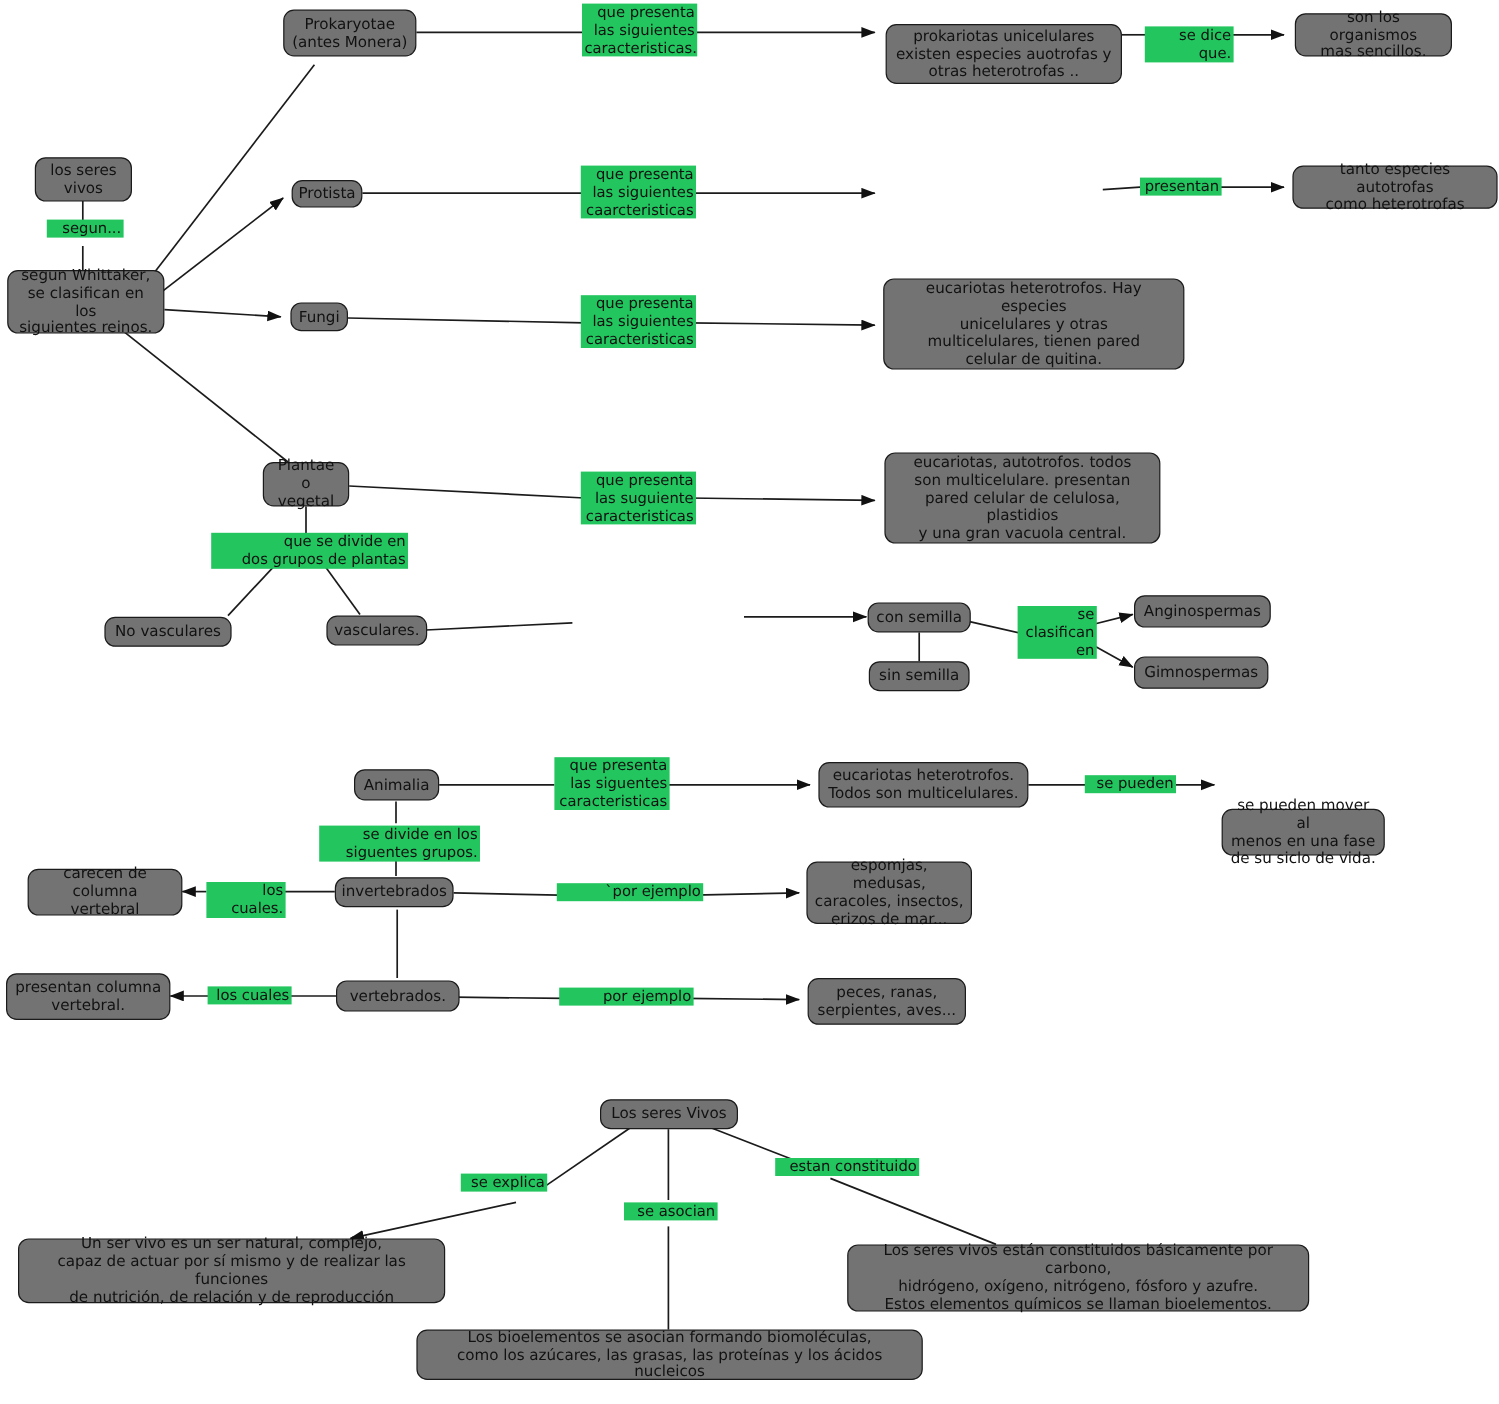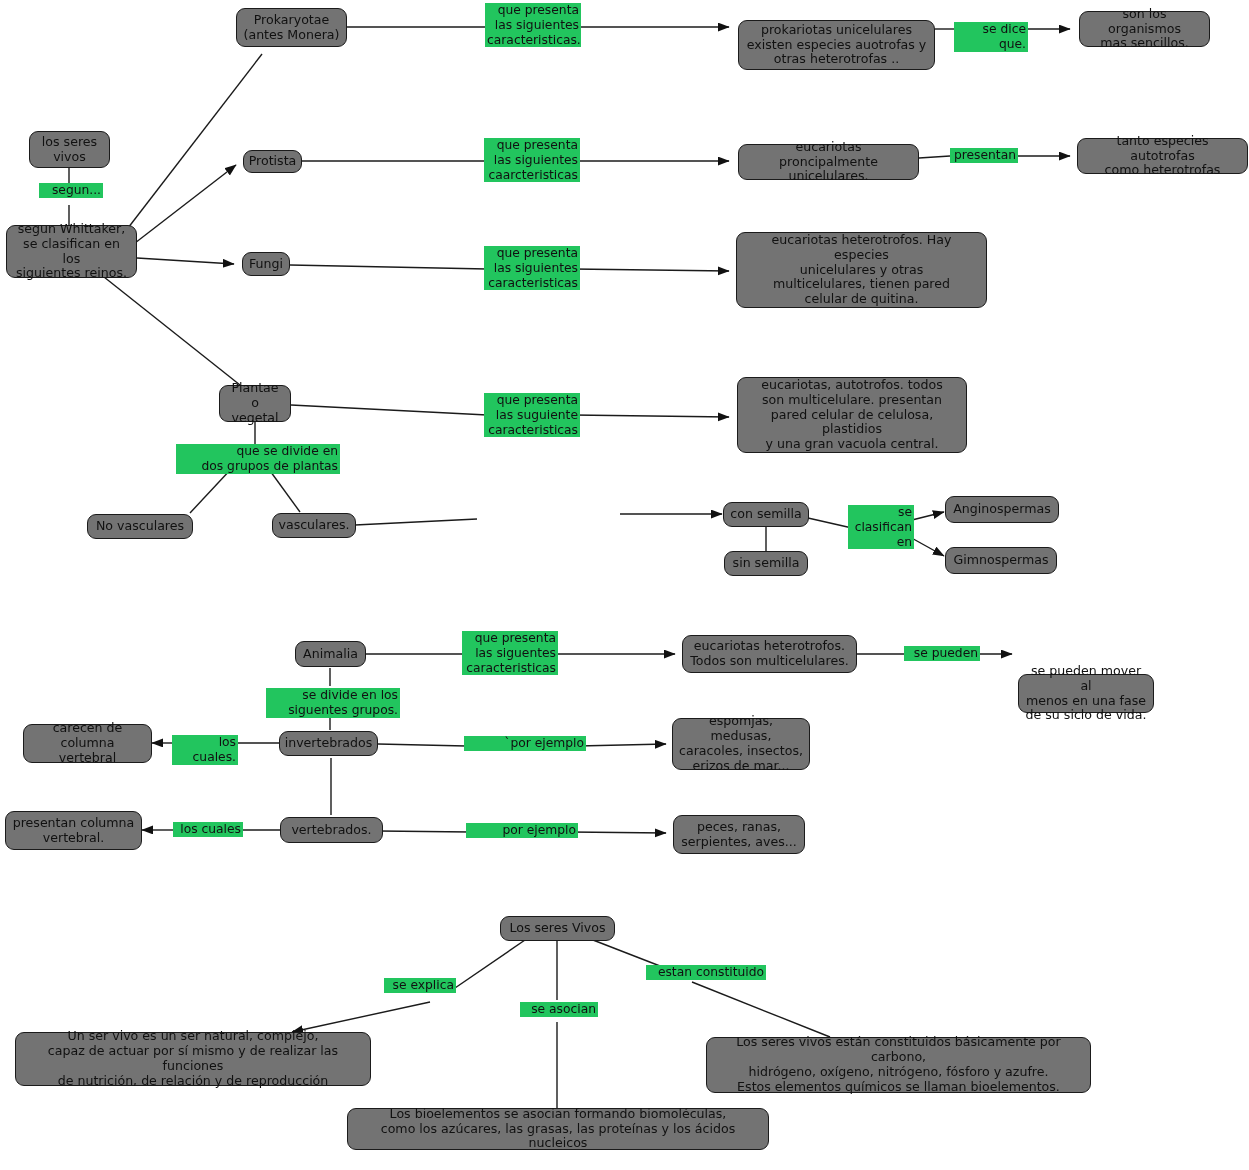--- a/index.html
+++ b/index.html
@@ -153,22 +153,20 @@
 
   <div class="node" style="left:738px; top:20px; width:197px; height:50px;">prokariotas unicelulares
 existen especies auotrofas y
 otras heterotrofas ..</div>
 
   <div class="node" style="left:1079px; top:11px; width:131px; height:36px;">son los organismos
 mas sencillos.</div>
 
   <div class="node" style="left:243px; top:150px; width:59px; height:23px;">Protista</div>
 
-  <div class="node" style="left:738px; top:144px; width:181px; height:36px;">eucariotas proncipalmente
-unicelulares.</div>
 
   <div class="node" style="left:1077px; top:138px; width:171px; height:36px;">tanto especies autotrofas
 como heterotrofas</div>
 
   <div class="node" style="left:242px; top:252px; width:48px; height:24px;">Fungi</div>
 
   <div class="node" style="left:736px; top:232px; width:251px; height:76px;">eucariotas heterotrofos. Hay especies
 unicelulares y otras
 multicelulares, tienen pared
 celular de quitina.</div>

